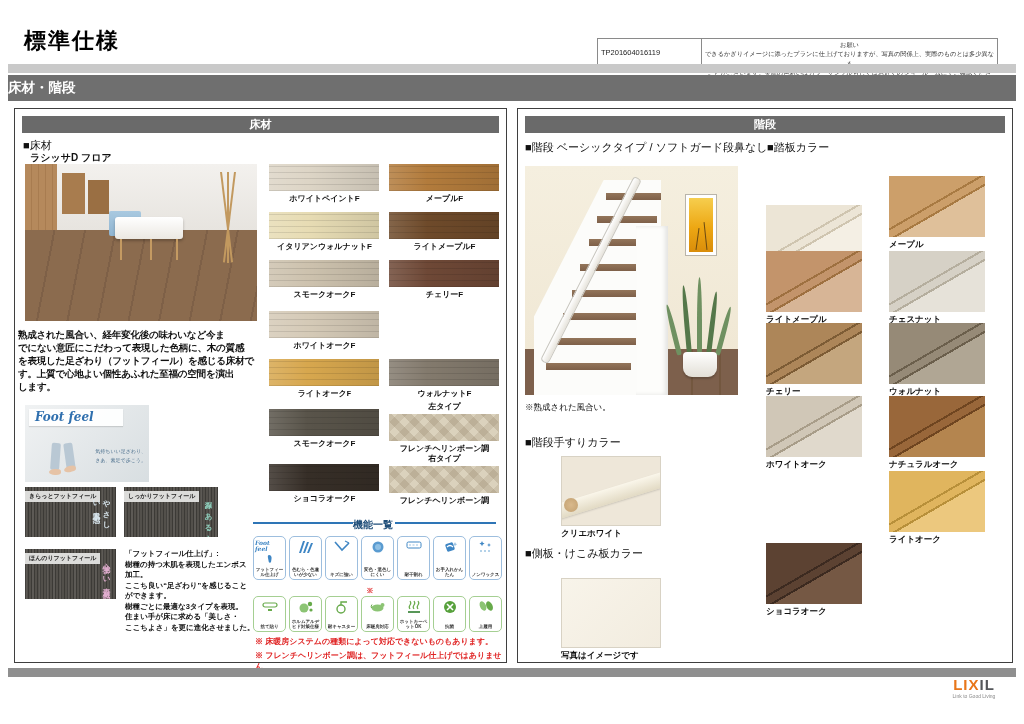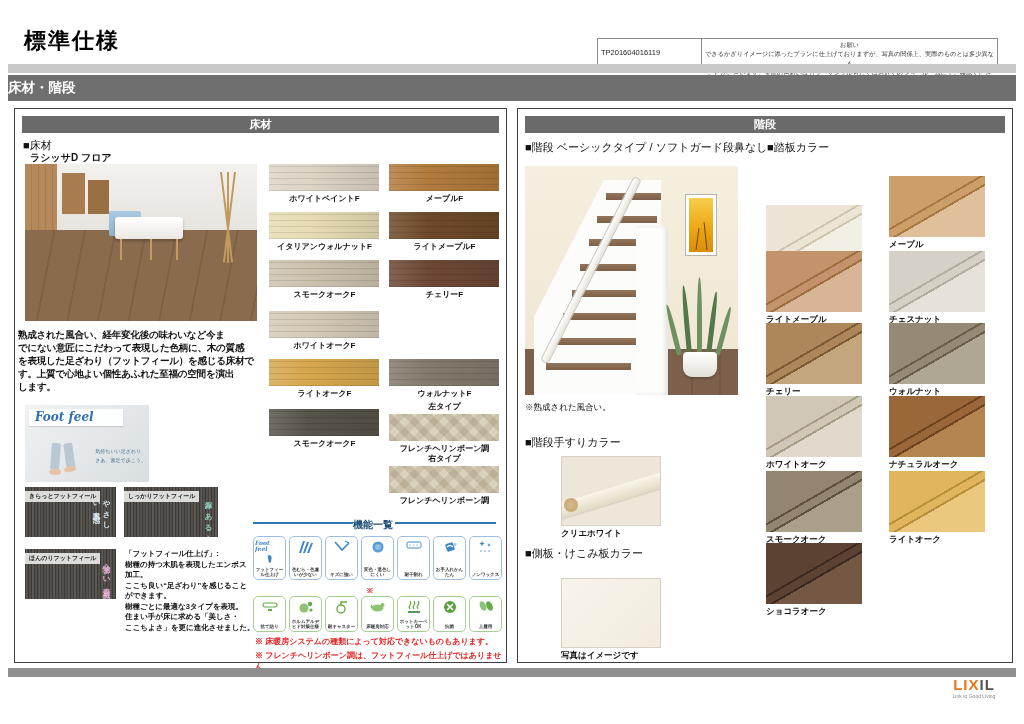--- a/index.html
+++ b/index.html
@@ -222,27 +222,31 @@
       <div class="fsw-label">イタリアンウォルナットF</div>
     </div>
     <div class="fsw-cell" style="left:254px;top:151px;">
       <div class="fsw fsw-4"></div>
       <div class="fsw-label">スモークオークF</div>
     </div>
     <div class="fsw-cell" style="left:254px;top:202px;">
       <div class="fsw fsw-6"></div>
       <div class="fsw-label">ホワイトオークF</div>
     </div>
-    <div class="fsw-cell" style="left:254px;top:250px;">
+    <div class="fsw-cell" style="left:254px;top:250px;font-family:Liberation Mono, monospace;">
       <div class="fsw fsw-8"></div>
       <div class="fsw-label">ライトオークF</div>
     </div>
     <div class="fsw-cell" style="left:254px;top:300px;">
       <div class="fsw fsw-10"></div>
       <div class="fsw-label">スモークオークF</div>
+    </div>
+    <div class="fsw-cell" style="left:254px;top:355px;">
+      <div class="fsw fsw-12"></div>
+      <div class="fsw-label">ショコラオークF</div>
     </div>
 
     <div class="fsw-cell" style="left:374px;top:55px;">
       <div class="fsw fsw-1"></div>
       <div class="fsw-label">メープルF</div>
     </div>
     <div class="fsw-cell" style="left:374px;top:103px;">
       <div class="fsw fsw-3"></div>
       <div class="fsw-label">ライトメープルF</div>
     </div>
@@ -455,24 +459,20 @@
       <div class="tsw-label">ウォルナット</div>
     </div>
     <div class="tsw-cell" style="left:248px;top:287px;">
       <div class="tsw tsw-6"></div>
       <div class="tsw-label">ホワイトオーク</div>
     </div>
     <div class="tsw-cell" style="left:371px;top:287px;">
       <div class="tsw tsw-7"></div>
       <div class="tsw-label">ナチュラルオーク</div>
     </div>
-    <div class="tsw-cell" style="left:248px;top:362px;">
-      <div class="tsw tsw-8"></div>
-      <div class="tsw-label">スモークオーク</div>
-    </div>
     <div class="tsw-cell" style="left:371px;top:362px;">
       <div class="tsw tsw-9"></div>
       <div class="tsw-label">ライトオーク</div>
     </div>
     <div class="tsw-cell" style="left:248px;top:434px;">
       <div class="tsw tsw-10"></div>
       <div class="tsw-label">ショコラオーク</div>
     </div>
   </div>
 

